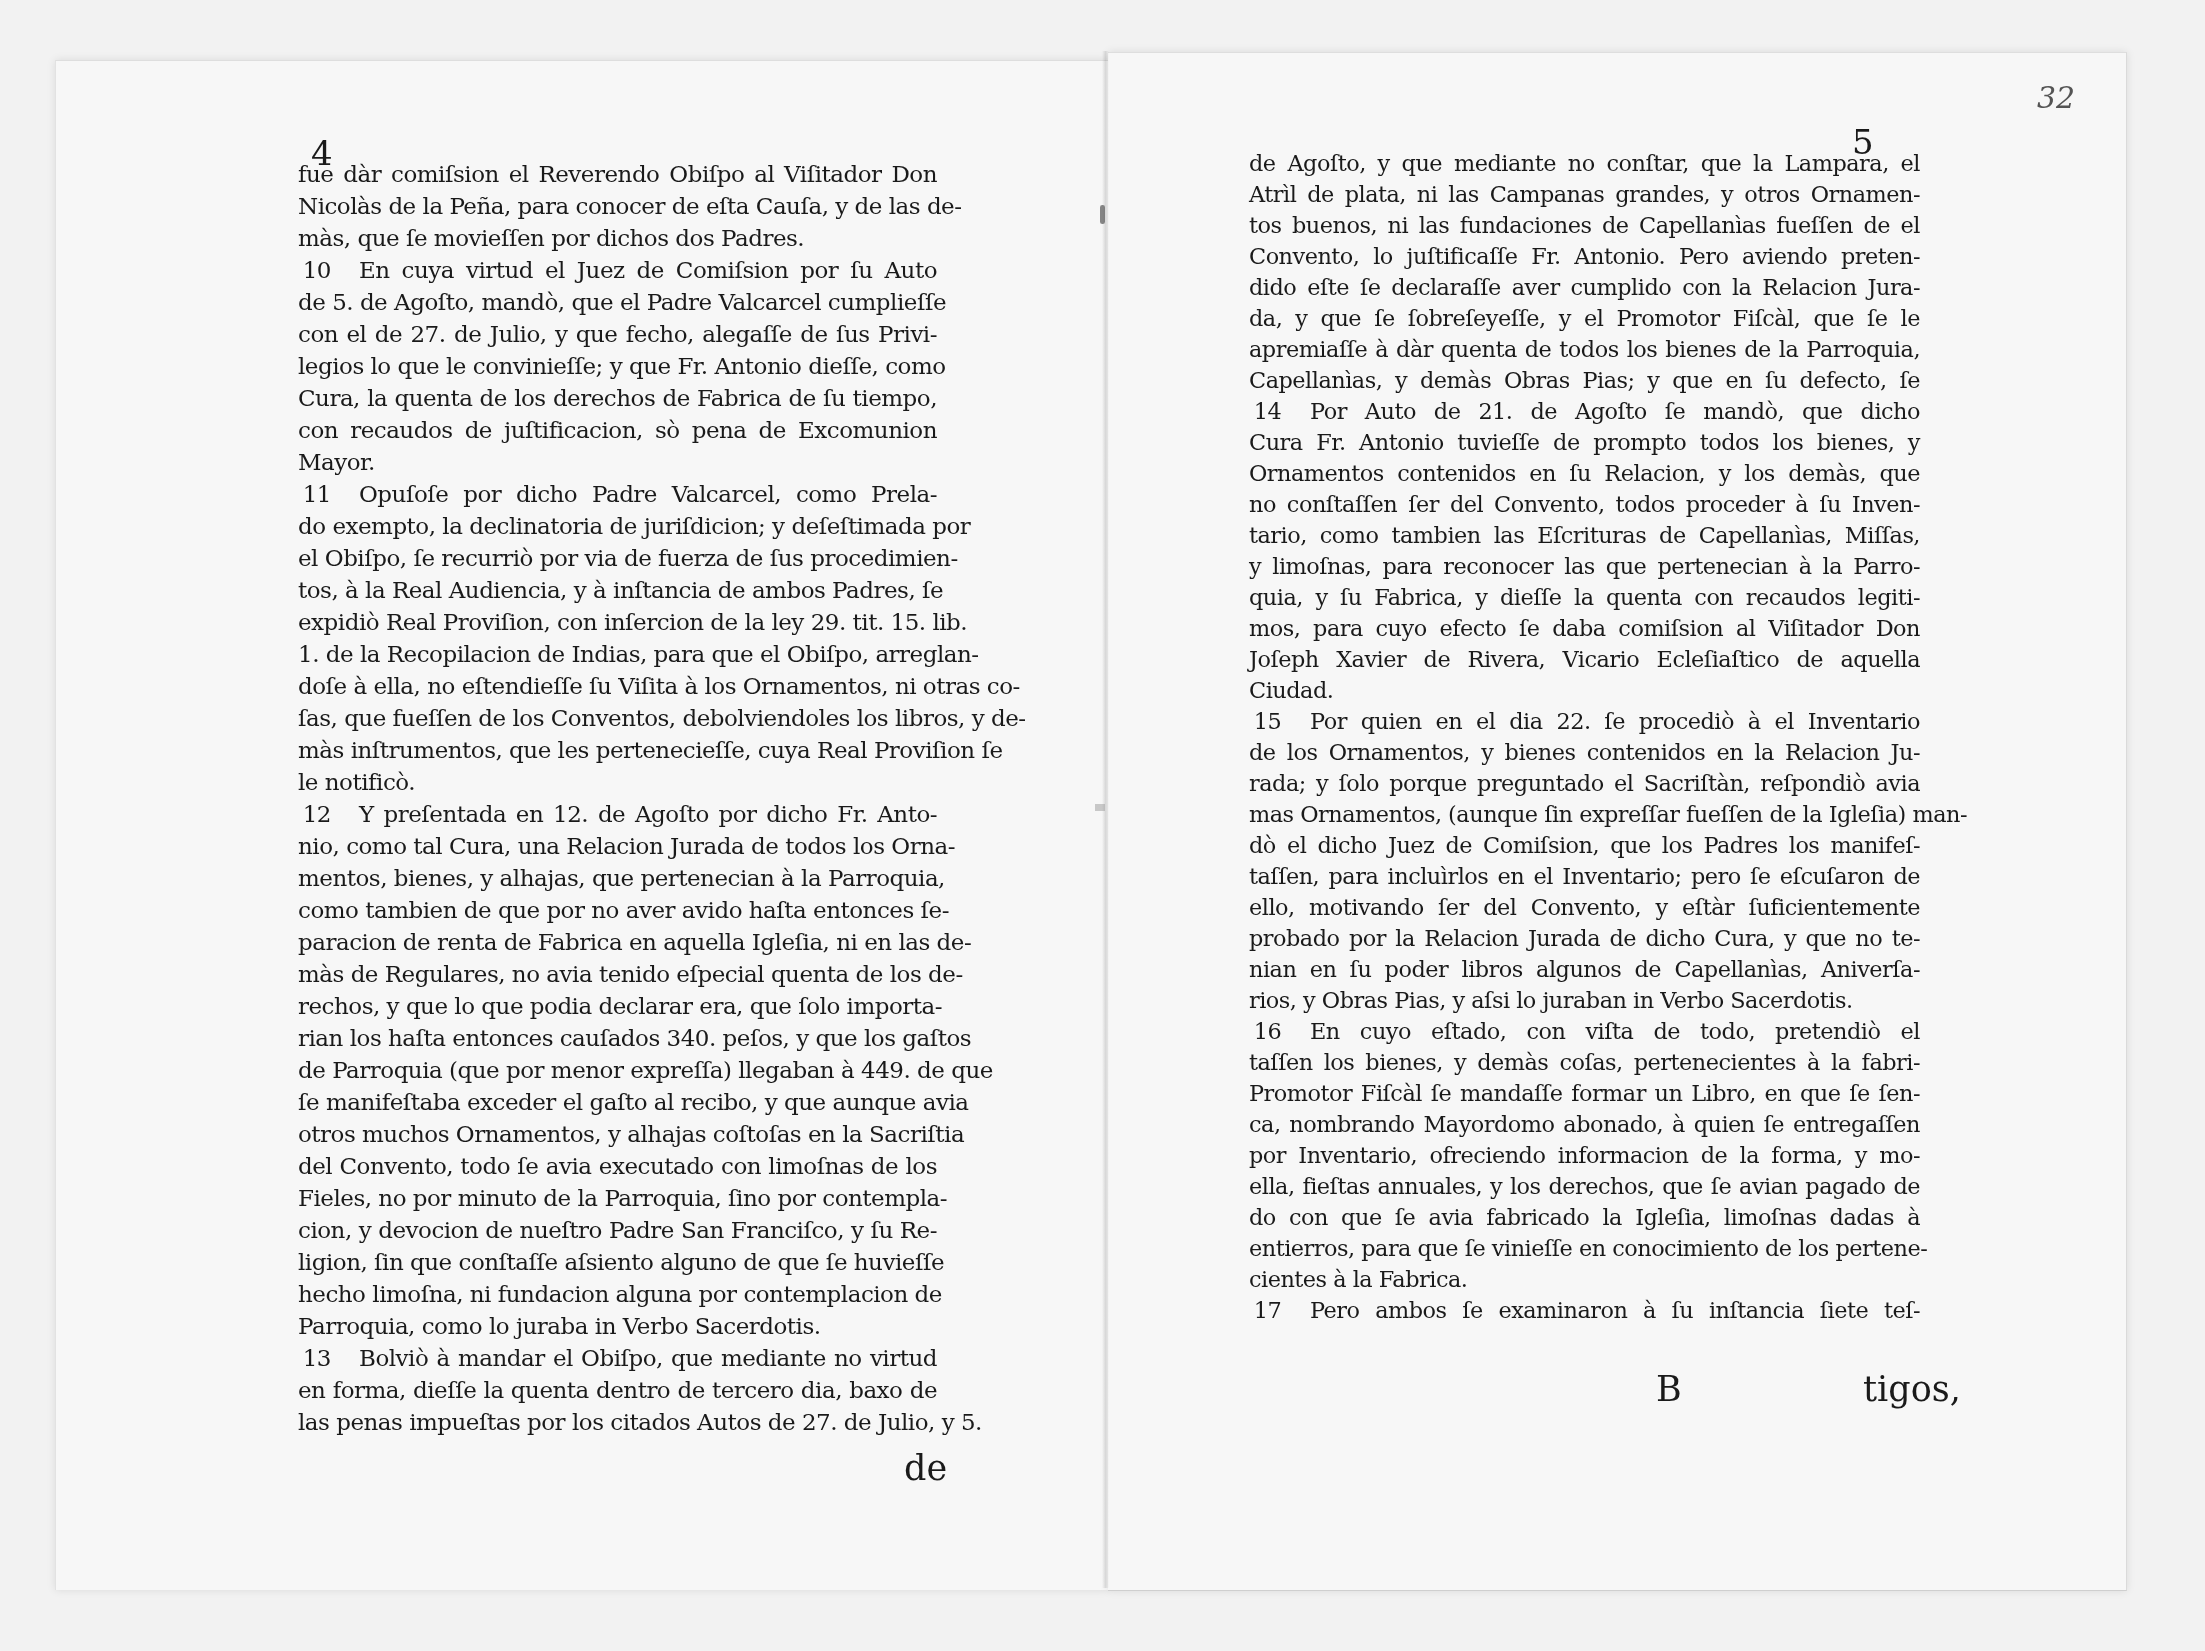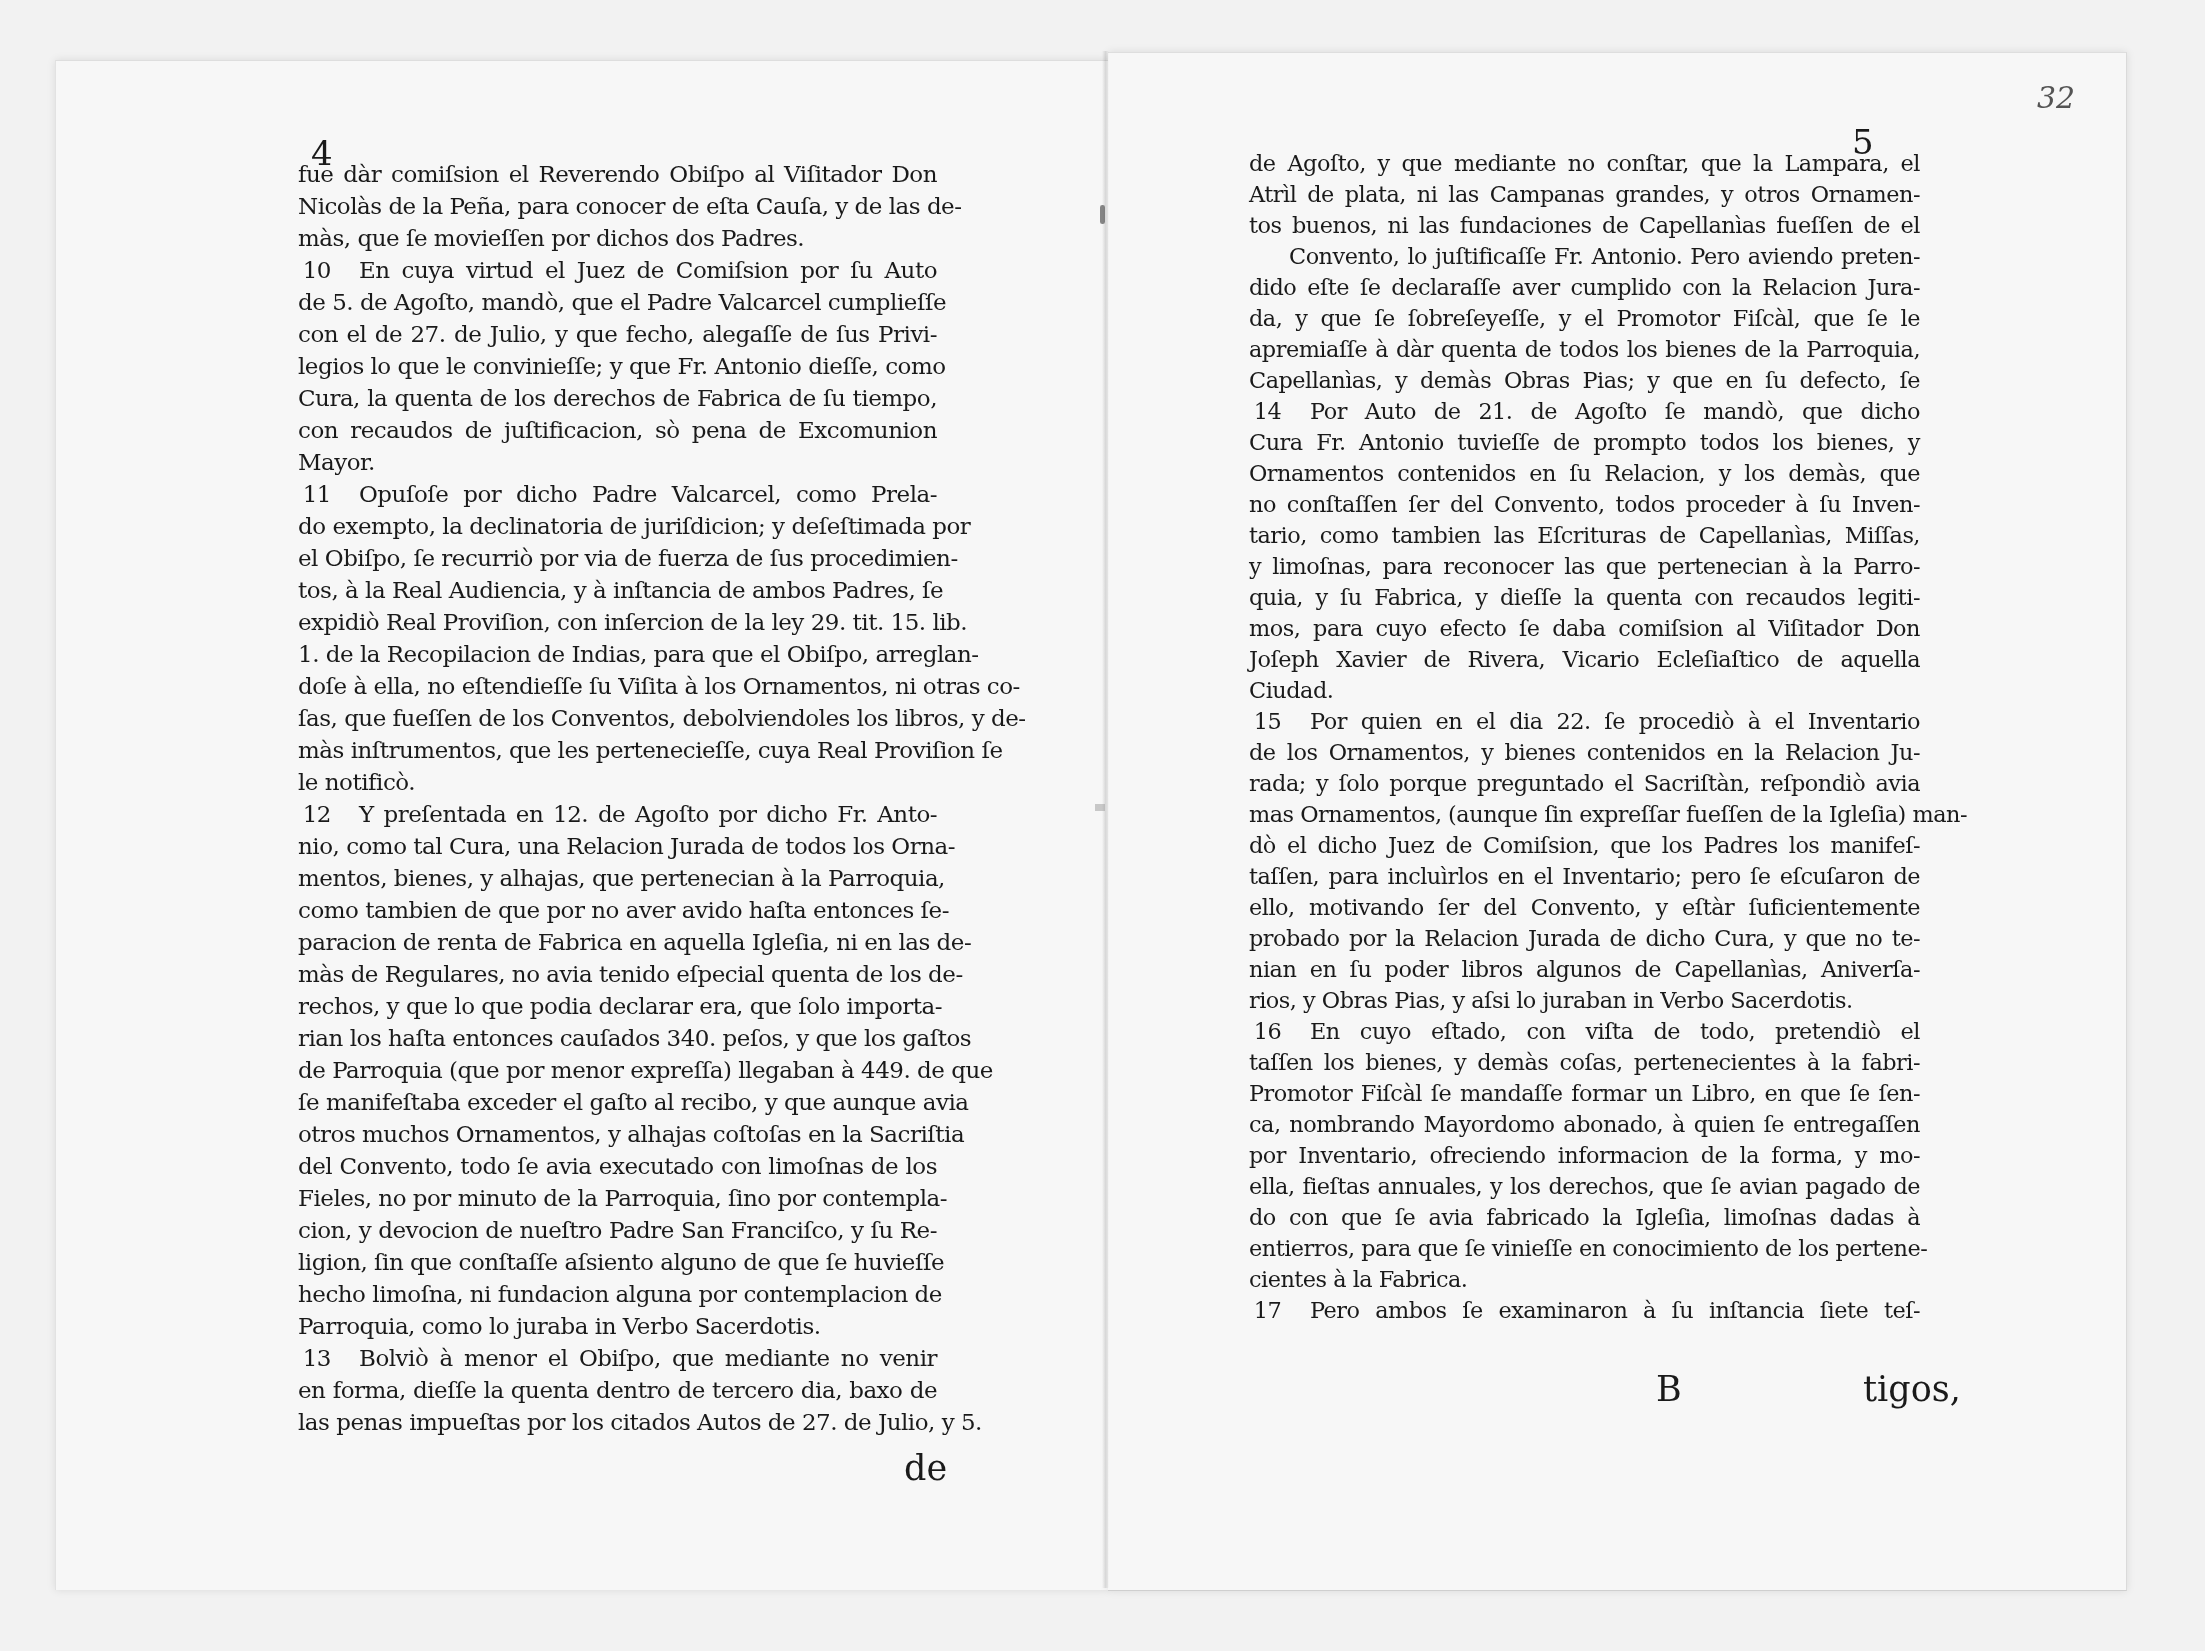--- a/index.html
+++ b/index.html
@@ -62,33 +62,33 @@
     <div class="line" style="height: 32px; line-height: 32px; font-size: 23px;"><span>rian los haſta entonces cauſados 340. peſos, y que los gaſtos</span></div>
     <div class="line" style="height: 32px; line-height: 32px; font-size: 23px;"><span>de Parroquia (que por menor expreſſa) llegaban à 449. de que</span></div>
     <div class="line" style="height: 32px; line-height: 32px; font-size: 23px;"><span>ſe manifeſtaba exceder el gaſto al recibo, y que aunque avia</span></div>
     <div class="line" style="height: 32px; line-height: 32px; font-size: 23px;"><span>otros muchos Ornamentos, y alhajas coſtoſas en la Sacriſtia</span></div>
     <div class="line" style="height: 32px; line-height: 32px; font-size: 23px;"><span>del Convento, todo ſe avia executado con limoſnas de los</span></div>
     <div class="line" style="height: 32px; line-height: 32px; font-size: 23px;"><span>Fieles, no por minuto de la Parroquia, ſino por contempla-</span></div>
     <div class="line" style="height: 32px; line-height: 32px; font-size: 23px;"><span>cion, y devocion de nueſtro Padre San Franciſco, y ſu Re-</span></div>
     <div class="line" style="height: 32px; line-height: 32px; font-size: 23px;"><span>ligion, ſin que conſtaſſe aſsiento alguno de que ſe huvieſſe</span></div>
     <div class="line" style="height: 32px; line-height: 32px; font-size: 23px;"><span>hecho limoſna, ni fundacion alguna por contemplacion de</span></div>
     <div class="line last" style="height: 32px; line-height: 32px; font-size: 23px;"><span>Parroquia, como lo juraba in Verbo Sacerdotis.</span></div>
-    <div class="line indent" style="height: 32px; line-height: 32px; font-size: 23px;"><span class="parnum">13</span><span>Bolviò à menor el Obiſpo, que mediante no venir</span></div>
+    <div class="line indent" style="height: 32px; line-height: 32px; font-size: 23px;"><span class="parnum">13</span><span>Bolviò à mandar el Obiſpo, que mediante no virtud</span></div>
     <div class="line" style="height: 32px; line-height: 32px; font-size: 23px;"><span>en forma, dieſſe la quenta dentro de tercero dia, baxo de</span></div>
     <div class="line" style="height: 32px; line-height: 32px; font-size: 23px;"><span>las penas impueſtas por los citados Autos de 27. de Julio, y 5.</span></div>
   </div>
 <div class="pagenum" id="left-catch" style="left:904px;top:1451px;font-size:35px;">de</div>
 
 <div class="pagenum" style="left:1852px;top:125px;">5</div>
 <div class="annot" style="left:2037px;top:80px;">32</div>
 <div class="column" id="right-col" style="left:1249px;top:148px;width:671px;">
     <div class="line" style="height: 31px; line-height: 31px; font-size: 22.4px;"><span>de Agoſto, y que mediante no conſtar, que la Lampara, el</span></div>
     <div class="line" style="height: 31px; line-height: 31px; font-size: 22.4px;"><span>Atrìl de plata, ni las Campanas grandes, y otros Ornamen-</span></div>
     <div class="line" style="height: 31px; line-height: 31px; font-size: 22.4px;"><span>tos buenos, ni las fundaciones de Capellanìas fueſſen de el</span></div>
-    <div class="line" style="height: 31px; line-height: 31px; font-size: 22.4px; margin-left: 40px;"><span>Convento, lo juſtificaſſe Fr. Antonio. Pero aviendo preten-</span></div>
+    <div class="line" style="height: 31px; line-height: 31px; font-size: 22.4px;"><span>Convento, lo juſtificaſſe Fr. Antonio. Pero aviendo preten-</span></div>
     <div class="line" style="height: 31px; line-height: 31px; font-size: 22.4px;"><span>dido eſte ſe declaraſſe aver cumplido con la Relacion Jura-</span></div>
     <div class="line" style="height: 31px; line-height: 31px; font-size: 22.4px;"><span>da, y que ſe ſobreſeyeſſe, y el Promotor Fiſcàl, que ſe le</span></div>
     <div class="line" style="height: 31px; line-height: 31px; font-size: 22.4px;"><span>apremiaſſe à dàr quenta de todos los bienes de la Parroquia,</span></div>
     <div class="line" style="height: 31px; line-height: 31px; font-size: 22.4px;"><span>Capellanìas, y demàs Obras Pias; y que en ſu defecto, ſe</span></div>
     <div class="line indent" style="height: 31px; line-height: 31px; font-size: 22.4px;"><span class="parnum">14</span><span>Por Auto de 21. de Agoſto ſe mandò, que dicho</span></div>
     <div class="line" style="height: 31px; line-height: 31px; font-size: 22.4px;"><span>Cura Fr. Antonio tuvieſſe de prompto todos los bienes, y</span></div>
     <div class="line" style="height: 31px; line-height: 31px; font-size: 22.4px;"><span>Ornamentos contenidos en ſu Relacion, y los demàs, que</span></div>
     <div class="line" style="height: 31px; line-height: 31px; font-size: 22.4px;"><span>no conſtaſſen ſer del Convento, todos proceder à ſu Inven-</span></div>
     <div class="line" style="height: 31px; line-height: 31px; font-size: 22.4px;"><span>tario, como tambien las Eſcrituras de Capellanìas, Miſſas,</span></div>
     <div class="line" style="height: 31px; line-height: 31px; font-size: 22.4px;"><span>y limoſnas, para reconocer las que pertenecian à la Parro-</span></div>

